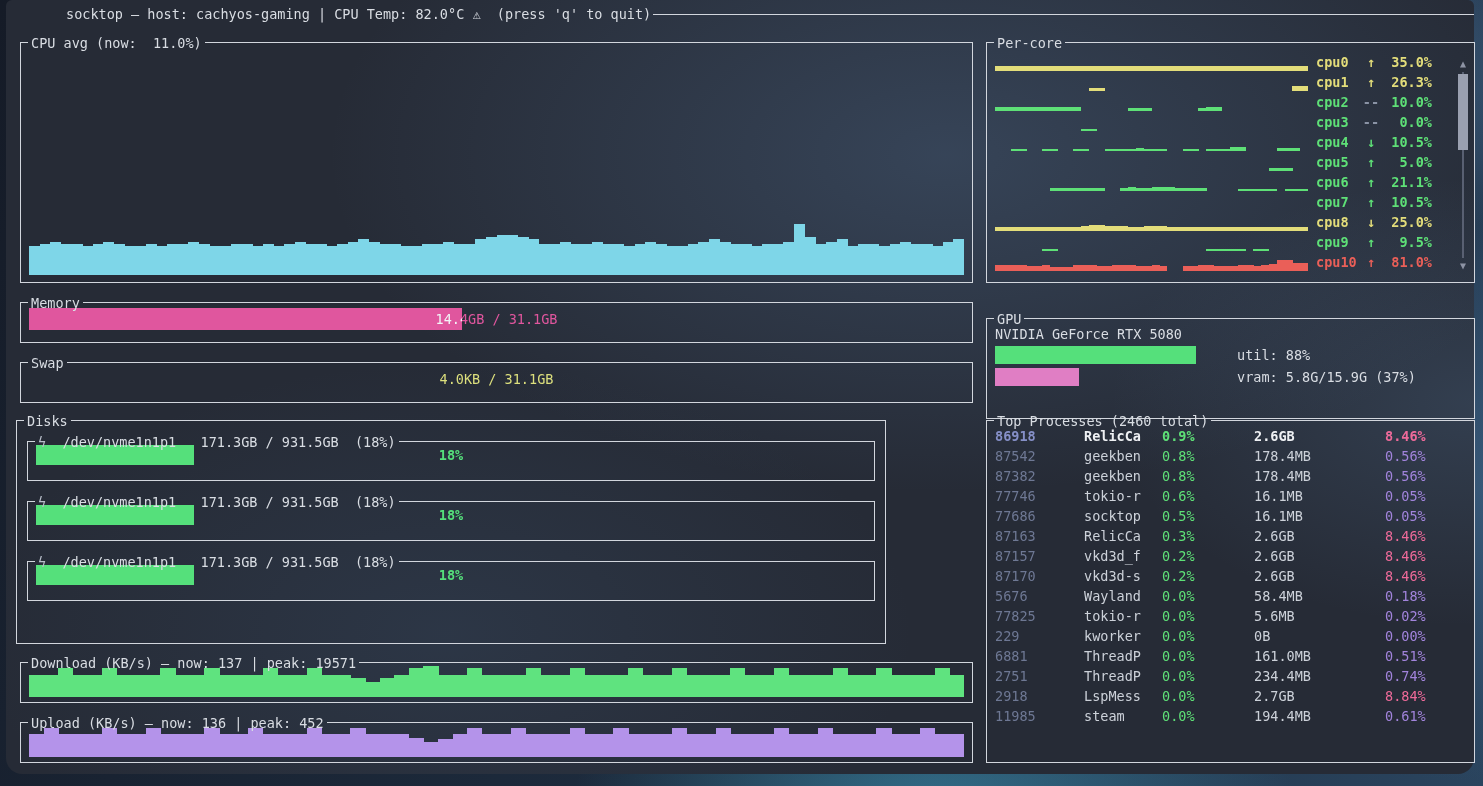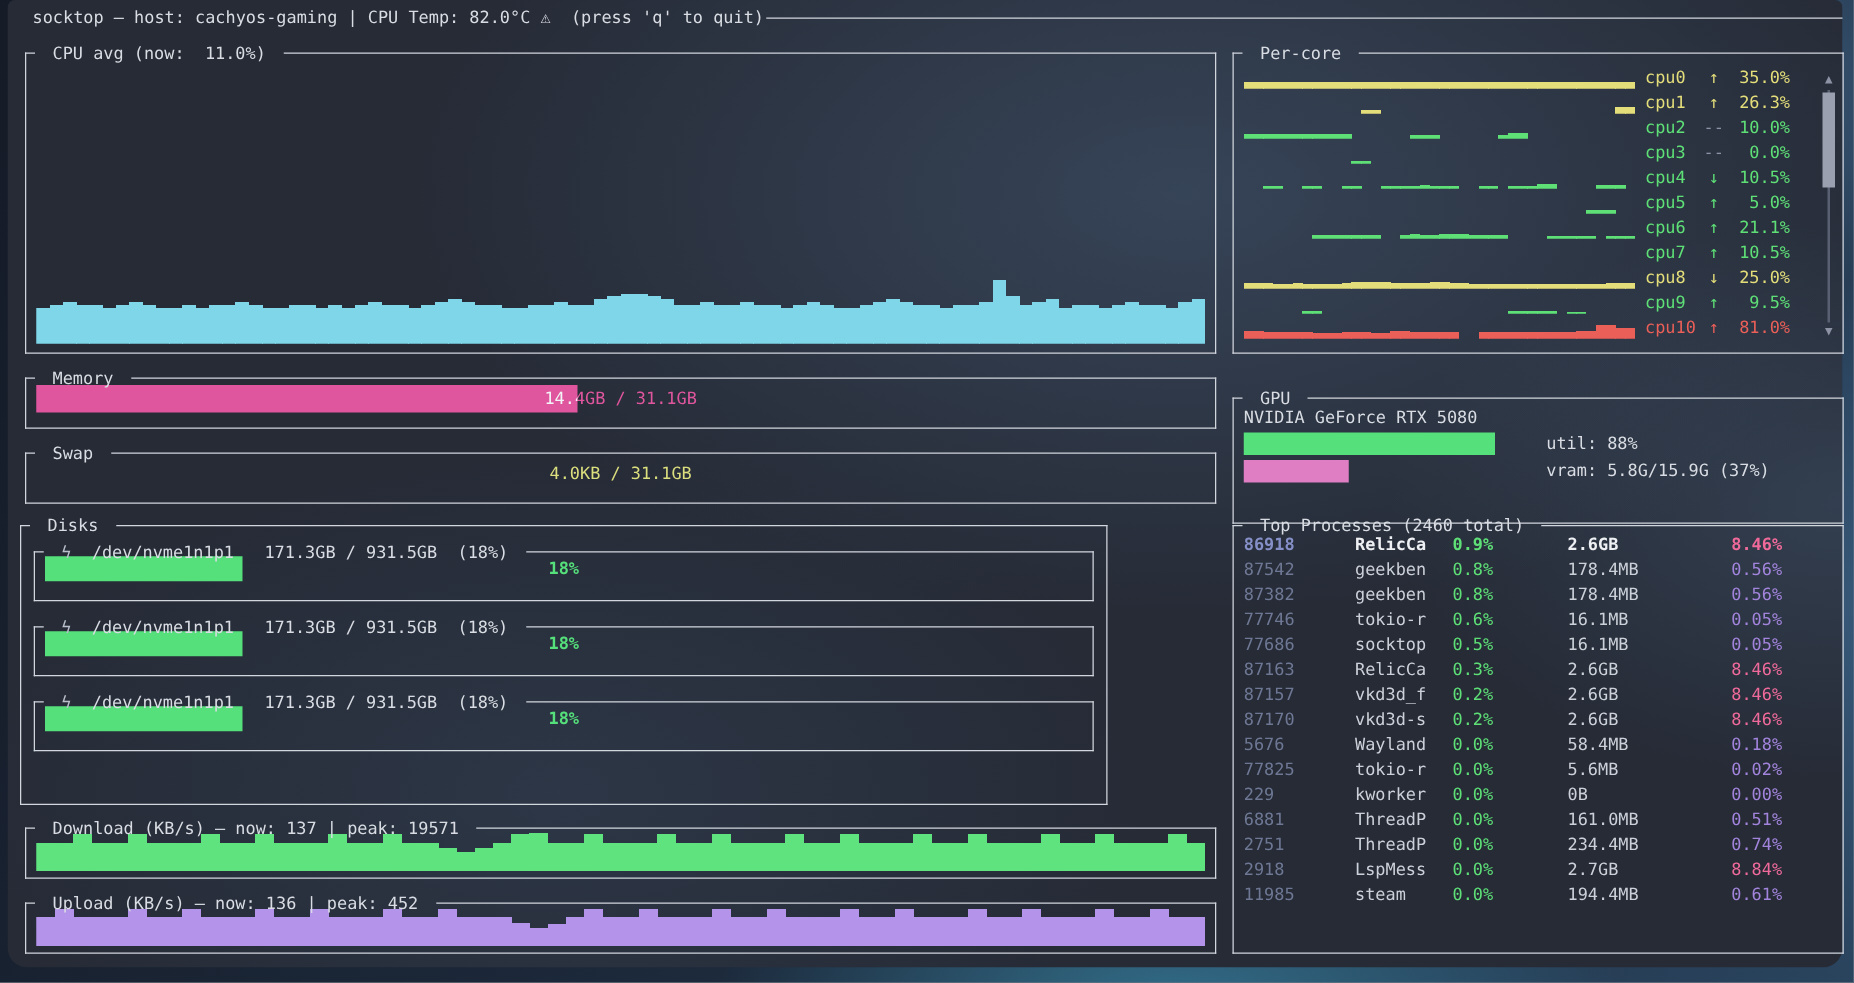--- a/index.html
+++ b/index.html
@@ -19,46 +19,46 @@
     border-radius:6px 6px 16px 16px;
     background:
       radial-gradient(950px 520px at 64% 20%, rgba(92,126,166,.30), transparent 65%),
       radial-gradient(720px 420px at 30% 82%, rgba(70,100,135,.20), transparent 65%),
       radial-gradient(520px 320px at 100% 52%, rgba(92,126,162,.24), transparent 70%),
       #262b36;
     color:var(--c-title_text);
   }
   .titlebar { position:absolute; left:0; top:4px; right:0; height:20px;
     display:flex; align-items:center; padding-left:20px; }
-  .tb-text { white-space:pre; color:var(--c-title_text); padding-right:2px; }
+  .tb-text { white-space:pre; color:var(--c-title_text); padding-right:2px;margin-left:40px; }
   .pline { height:1px; background:var(--c-border); }
   .pline.s { width:8px; flex:0 0 8px; }
   .pline.e { flex:1; }
   .panel { position:absolute; }
   .subpanel { position:relative; height:48px; margin:0 10px 12px 10px; }
   .phead { position:absolute; top:0; left:0; right:0; height:17px;
-    display:flex; align-items:center; z-index:2;gap:11px; }
+    display:flex; align-items:center; z-index:2; }
   .ptitle { white-space:pre; padding:0 3px; color:var(--c-title_text); }
   .pbody { position:absolute; left:0; right:0; top:8px; bottom:0;
     border:1px solid var(--c-border); border-top:none; }
   
   .gauge { position:absolute; left:8px; right:8px; top:6px; height:22px; }
   .gfill { position:absolute; left:0; top:0; bottom:0; }
   .glabel { position:absolute; inset:0; text-align:center; line-height:22px; white-space:pre; }
   .mem-gauge .gfill { background:var(--c-memory_fill); }
   .mem-label-base { color:var(--c-memory_fill); }
   .mem-label-top { color:#f2f4f7; }
   .swap-label { color:var(--c-swap_text); }
   
   .sparkfill { position:absolute; left:8px; right:8px; bottom:7px; top:10px; }
   .spark-svg { width:100%; height:100%; display:block; }
   
   #core-rows { position:absolute; left:0; right:22px; top:10px; }
   .core-row { display:flex; align-items:center; height:20px; padding-left:8px;
-    font-weight:normal; }
+    font-weight:bold; }
   .core-spark { flex:1; height:15px; margin-right:8px; position:relative; top:1px; }
   .core-name { flex:0 0 46px; text-align:left; white-space:pre; }
   .core-trend { flex:0 0 18px; text-align:center; }
   .core-val { flex:0 0 52px; text-align:right; white-space:pre; margin-right:20px; }
   .scrollbar { position:absolute; right:5px; top:16px; bottom:10px; width:12px;
     display:flex; flex-direction:column; align-items:center; }
   .sb-arrow { color:#8d93a4; font-size:10px; line-height:12px; height:12px; }
   .sb-track { flex:1; position:relative; width:12px; }
   .sb-track::before { content:''; position:absolute; left:5px; top:2px; bottom:2px;
     width:2px; background:#596072; }

